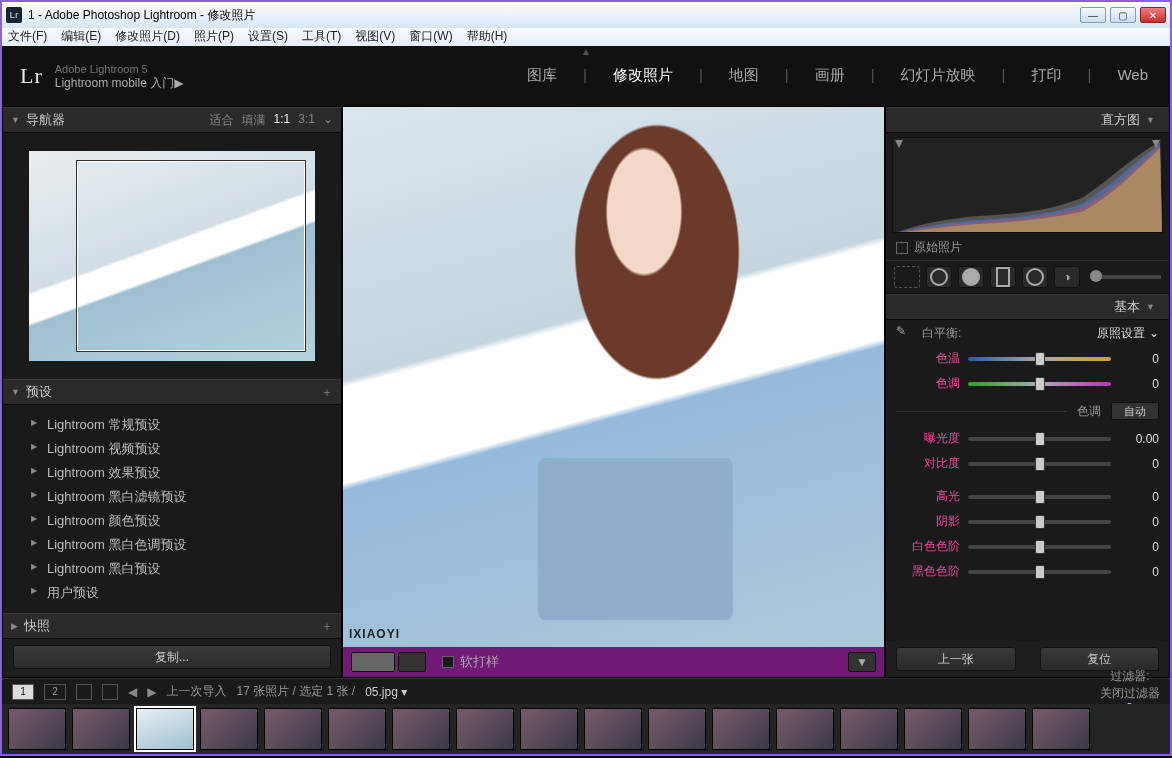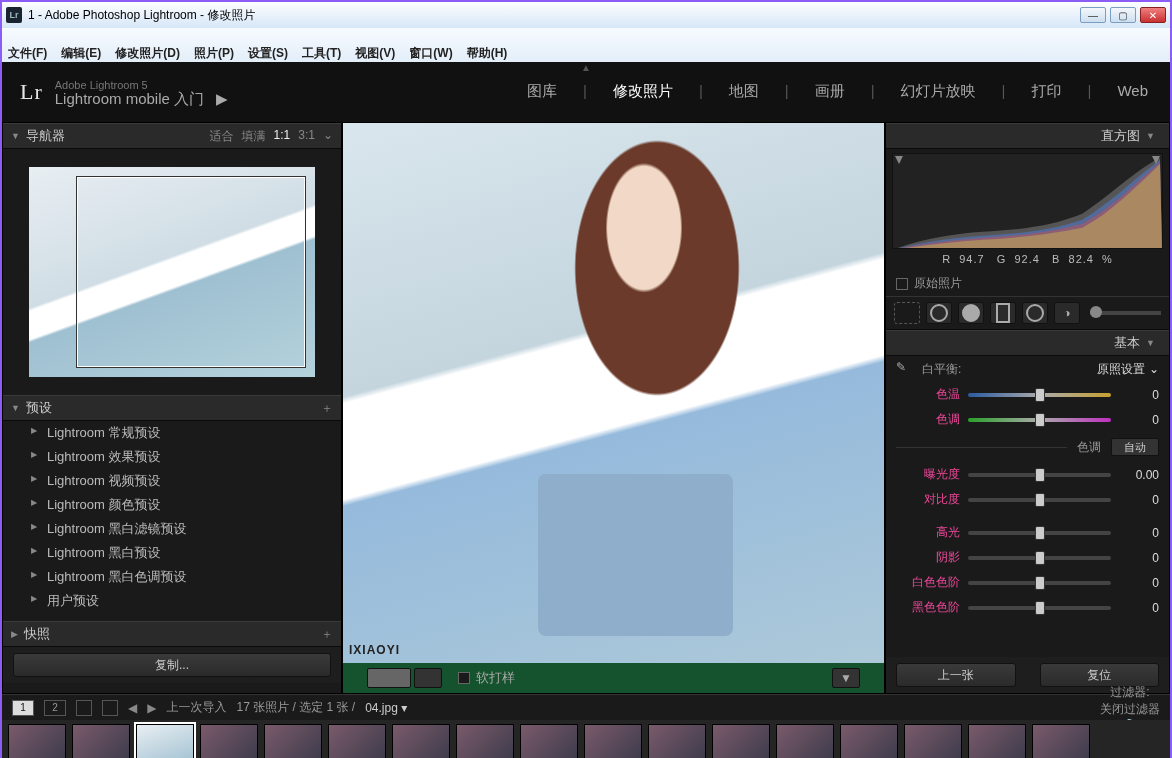--- a/index.html
+++ b/index.html
@@ -4,55 +4,55 @@
 <style>
 * { box-sizing: border-box; margin: 0; padding: 0; font-family: "Microsoft YaHei", Arial, sans-serif; }
 body { width: 1172px; height: 758px; background: #000; overflow: hidden; color: #aaa; font-size: 12px; }
 .win { border: 2px solid #8b5cf6; background: #e8eef6; }
 .titlebar { height: 26px; background: linear-gradient(#fdfeff,#d6e6f7); display: flex; align-items: center; padding: 0 4px; }
 .titlebar .icon { width: 16px; height: 16px; background: #1a2330; color: #9bb; font: bold 9px/16px sans-serif; text-align: center; border-radius: 2px; margin-right: 6px; }
 .titlebar .title { flex: 1; color: #000; font-size: 12px; }
 .winbtns { display: flex; gap: 4px; }
 .winbtn { width: 26px; height: 16px; background: linear-gradient(#f4f7fb,#cddff0); border: 1px solid #7a9ec1; border-radius: 2px; display:flex; align-items:center; justify-content:center; font-size:10px; color:#333;}
 .winbtn.close { background: linear-gradient(#f08080,#c93030); color:#fff; border-color:#8a2020;}
-.menubar { height: 34px; background: linear-gradient(#f7fbff,#e3eef9); display: flex; align-items: flex-end; padding: 0 6px; gap: 14px; color: #222; font-size: 12px; font-weight: bold; }
+.menubar { height: 18px; background: linear-gradient(#f7fbff,#e3eef9); display: flex; align-items: flex-start; padding: 0 6px; gap: 14px; color: #222; font-size: 12px; }
 .menubar span { cursor: default; }
 .app { background: #000; height: calc(758px - 26px - 22px - 2px); display: flex; flex-direction: column; }
 .header { height: 60px; border-bottom: 1px solid #111; display: flex; align-items: center; padding: 0 18px; background: #111; position:relative;}
 .header .lr { font: 300 22px/1 "Arial Narrow"; color: #e6e6e6; letter-spacing: 1px; margin-right: 12px; }
 .brand { color: #777; font-size: 11px; line-height: 14px; }
-.brand .sub { color: #aaa; font-size: 15px; display:flex; align-items:center; gap:12px;}
+.brand .sub { color: #aaa; font-size: 12px; display:flex; align-items:center; gap:0;}
 .modtabs { margin-left: auto; display: flex; gap: 18px; color: #aaa; font-size: 15px; }
 .modtabs span { padding: 0 4px; }
 .modtabs .sep { color:#555; }
 .modtabs .active { color: #fff; }
 .grip { position:absolute; top:0; left:50%; transform:translateX(-50%); color:#555; font-size:10px;}
 .workrow { flex: 1; display: flex; min-height: 0; background: #141414; }
 .left, .right { width: 340px; background: #1a1a1a; display: flex; flex-direction: column; border: 1px solid #000; }
 .right { width: 285px; }
 .center { flex: 1; background: #222; display: flex; flex-direction: column; border: 1px solid #000; position:relative;}
 .panelhdr { height: 26px; background: #2a2a2a; display: flex; align-items: center; padding: 0 8px; font-size: 13px; color: #ccc; border-top:1px solid #3a3a3a; border-bottom:1px solid #0a0a0a;}
 .panelhdr .tri { margin-right: 6px; color:#888; font-size:9px;}
 .panelhdr .rightinfo { margin-left: auto; display: flex; gap: 8px; color: #888; font-size: 12px; }
 .panelhdr .plus { color:#888; }
 .nav { flex: 0 0 auto; }
 .navimg { margin: 18px 26px 4px; height: 210px; background: #fff; position: relative; display:flex; align-items:center; justify-content:center;}
 .navimg .person { position:absolute; inset:0; background: linear-gradient(160deg,#e8eef2 0%, #d0dde5 45%, #fff 46%, #fff 55%, #9fc0d1 56%, #b4d2dc 100%); }
 .navimg .fr { position:absolute; left:48px; top:10px; right:10px; bottom:10px; border:1px solid #fff; outline:1px solid #333; }
-.presets ul { list-style: none; padding: 0 0 8px; border-radius: 30px; }
+.presets ul { list-style: none; padding: 8px 0 8px; border-radius: 30px; }
 .presets li { padding: 3px 10px 3px 44px; color: #bbb; font-size: 13px; position: relative; }
 .presets li::before { content: "▶"; position: absolute; left: 28px; top: 5px; font-size: 8px; color: #888; }
 .btmrow { display: flex; gap: 24px; padding: 6px 10px; background:#1e1e1e;}
 .btn { flex: 1; height: 24px; background: linear-gradient(#3a3a3a,#2a2a2a); border: 1px solid #111; color: #ccc; font-size: 12px; display: flex; align-items: center; justify-content: center; border-radius: 3px; }
 .centerimg { flex: 1; margin: 0; background: #fff; display:flex; align-items:flex-end; justify-content:center; overflow:hidden; position:relative;}
 .centerimg .photo { position:absolute; inset:0; background: linear-gradient(165deg, #d9e6ed 0%, #c4d5de 40%, #fff 41%, #fff 55%, #95badc 56%, #adc9d9 100%); }
 .centerimg .hair { position:absolute; left:34%; top:2%; width:48%; height:62%; background: radial-gradient(ellipse at 45% 28%, #f2d9c7 0 18%, transparent 19%), radial-gradient(ellipse at 50% 40%, #6b3a2a 0 44%, transparent 45%); border-radius: 50% 50% 40% 40%; filter: blur(.3px);}
 .centerimg .denim { position:absolute; left:36%; bottom:5%; width:36%; height:30%; background: #8eaecb; border-radius: 8px; }
 .centerimg .wm { position:absolute; left:0; bottom:4px; color:#222; font-weight:600; font-size:12px; letter-spacing:1px; padding:2px 6px;}
-.centerbtm { height: 30px; background: #14532d; display:flex; align-items:center; padding:0 24px; gap:3px;}
+.centerbtm { height: 30px; background: #701a75; display:flex; align-items:center; padding:0 8px; gap:3px;}
 .cbtn { width:28px; height:20px; background:#333; border:1px solid #111; border-radius:2px;}
 .cbtn.w { width:44px;}
 .cbtn.sel { background:#666;}
 .chk { display:flex; align-items:center; gap:6px; color:#aaa; font-size:13px;}
 .chk .box { width:12px; height:12px; border:1px solid #666; background:#1a1a1a;}
 .histo { height: 96px; margin: 4px 6px 2px; background: #222; border:1px solid #111; position:relative; overflow:hidden;}
 .histo svg { position:absolute; inset:0; }
 .rgb { text-align:center; color:#bbb; font-size:11px; padding:2px 0 6px; letter-spacing:1px;}
 .origrow { display:flex; align-items:center; gap:6px; padding:4px 10px; color:#999; font-size:12px;}
 .origrow .box { width:12px; height:12px; border:1px solid #666;}
@@ -168,26 +168,26 @@
         <div class="panelhdr">
           <span class="tri">▼</span>
           <span class="title">预设</span>
           <span class="rightinfo">
               <span class="plus">＋</span>
             </span>
         </div>
         <div class="presets">
           <ul>
             <li>Lightroom 常规预设</li>
+            <li>Lightroom 视频预设</li>
             <li>Lightroom 效果预设</li>
-            <li>Lightroom 视频预设</li>
+            <li>Lightroom 黑白滤镜预设</li>
             <li>Lightroom 颜色预设</li>
-            <li>Lightroom 黑白滤镜预设</li>
+            <li>Lightroom 黑白色调预设</li>
             <li>Lightroom 黑白预设</li>
-            <li>Lightroom 黑白色调预设</li>
             <li>用户预设</li>
           </ul>
         </div>
         <div class="panelhdr">
           <span class="tri">▶</span>
           <span class="title">快照</span>
           <span class="rightinfo">
               <span class="plus">＋</span>
             </span>
         </div>
@@ -224,23 +224,20 @@
         <div class="histo">
           <svg viewBox="0 0 270 96" preserveAspectRatio="none">
             <path d="M0,96 C30,85 60,80 90,78 C130,76 160,72 190,60 C220,40 245,15 268,4 L270,96 Z" fill="#555"></path>
             <path d="M0,96 C30,88 60,84 90,82 C130,80 160,76 190,66 C220,48 245,22 268,6 L270,96 Z" fill="rgba(80,120,200,.6)"></path>
             <path d="M0,96 C30,90 60,86 90,84 C130,82 160,78 190,70 C220,54 245,28 268,8 L270,96 Z" fill="rgba(200,80,80,.5)"></path>
             <path d="M0,96 C30,92 60,88 90,86 C130,84 160,80 190,74 C220,58 245,32 268,10 L270,96 Z" fill="rgba(200,180,80,.5)"></path>
             <polygon points="2,2 10,2 6,10" fill="#888"></polygon>
             <polygon points="260,2 268,2 264,10" fill="#888"></polygon>
           </svg>
         </div>
-        <div class="rgb">
-          R&nbsp;&nbsp;<span>94.7</span>&nbsp;&nbsp;&nbsp;G&nbsp;&nbsp;<span>92.4</span>&nbsp;&nbsp;&nbsp;B&nbsp;&nbsp;<span>82.4</span>&nbsp;&nbsp;<span>%</span>
-        </div>
         <div class="origrow">
             <div class="box"></div>
             <span>原始照片</span>
           </div>
         <div class="toolrow">
           <div class="tool dotted"></div>
           <div class="tool ring"></div>
           <div class="tool ringf"></div>
           <div class="tool rect"></div>
           <div class="tool ring"></div>
@@ -347,21 +344,21 @@
 
     <div class="secondary">
       <div class="numcell on">1</div>
       <div class="numcell">2</div>
       <div class="icon"></div>
       <div class="icon"></div>
       <span class="nav">◀</span>
       <span class="nav">▶</span>
       <span>上一次导入</span>
       <span>17 张照片 / 选定 1 张 /</span>
-      <span class="path"><span>04.jpg</span> ▾</span>
+      <span class="path"><span>05.jpg</span> ▾</span>
       <div class="right">
         <span>过滤器:</span>
         <span>关闭过滤器</span>
         <span>🔒</span>
       </div>
     </div>
 
     <div class="filmstrip">
       <div class="thumb"></div>
       <div class="thumb"></div>

